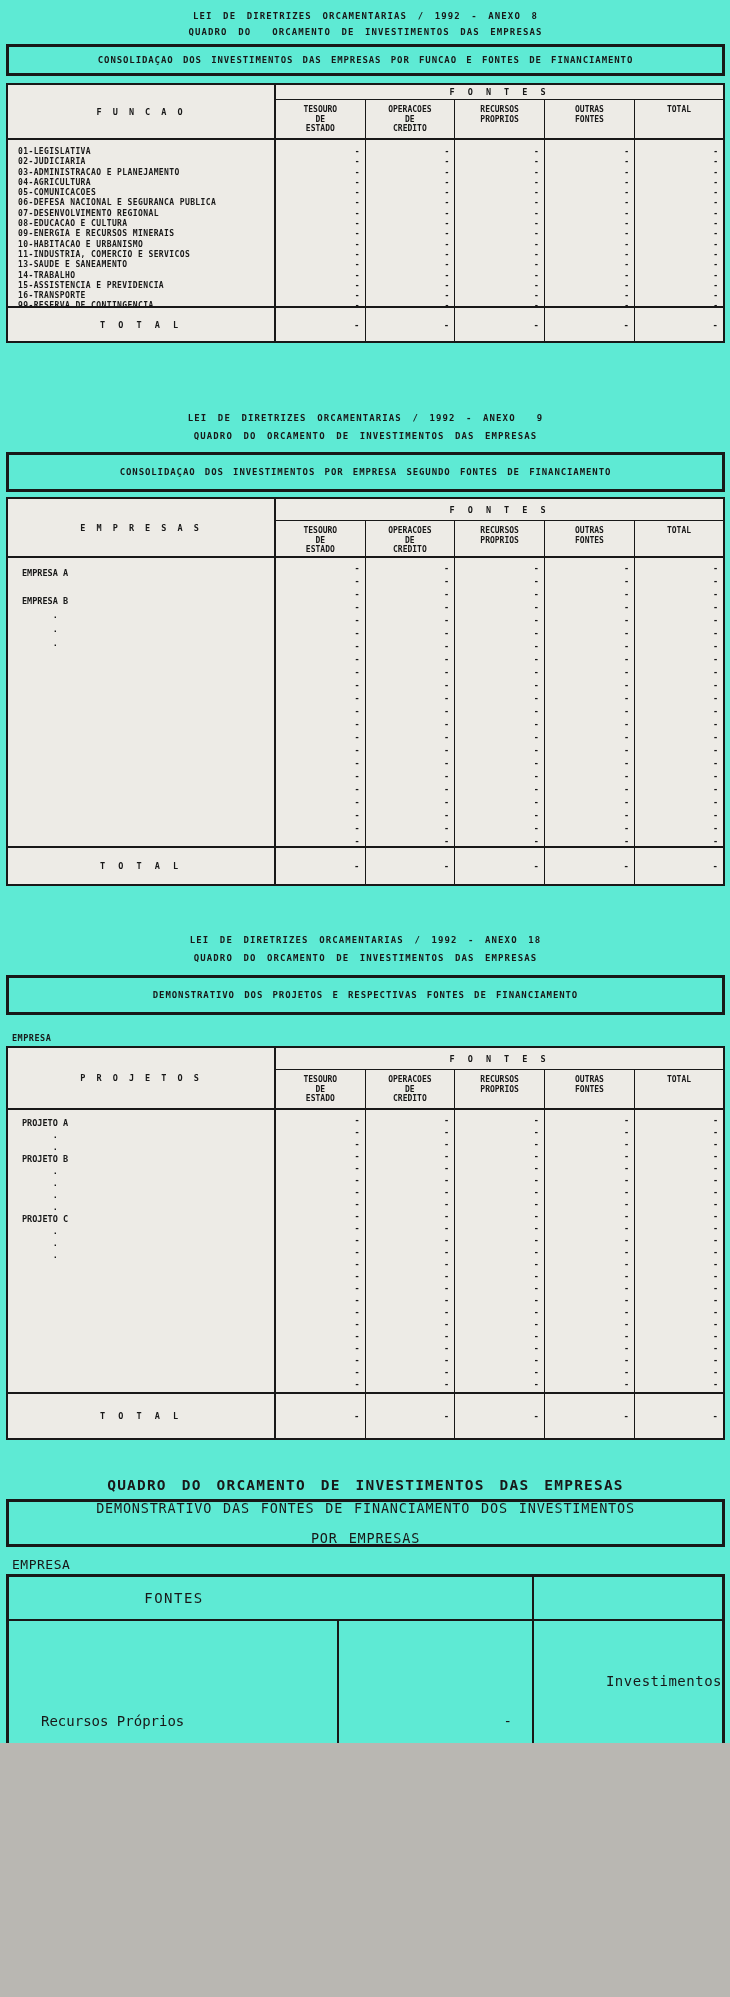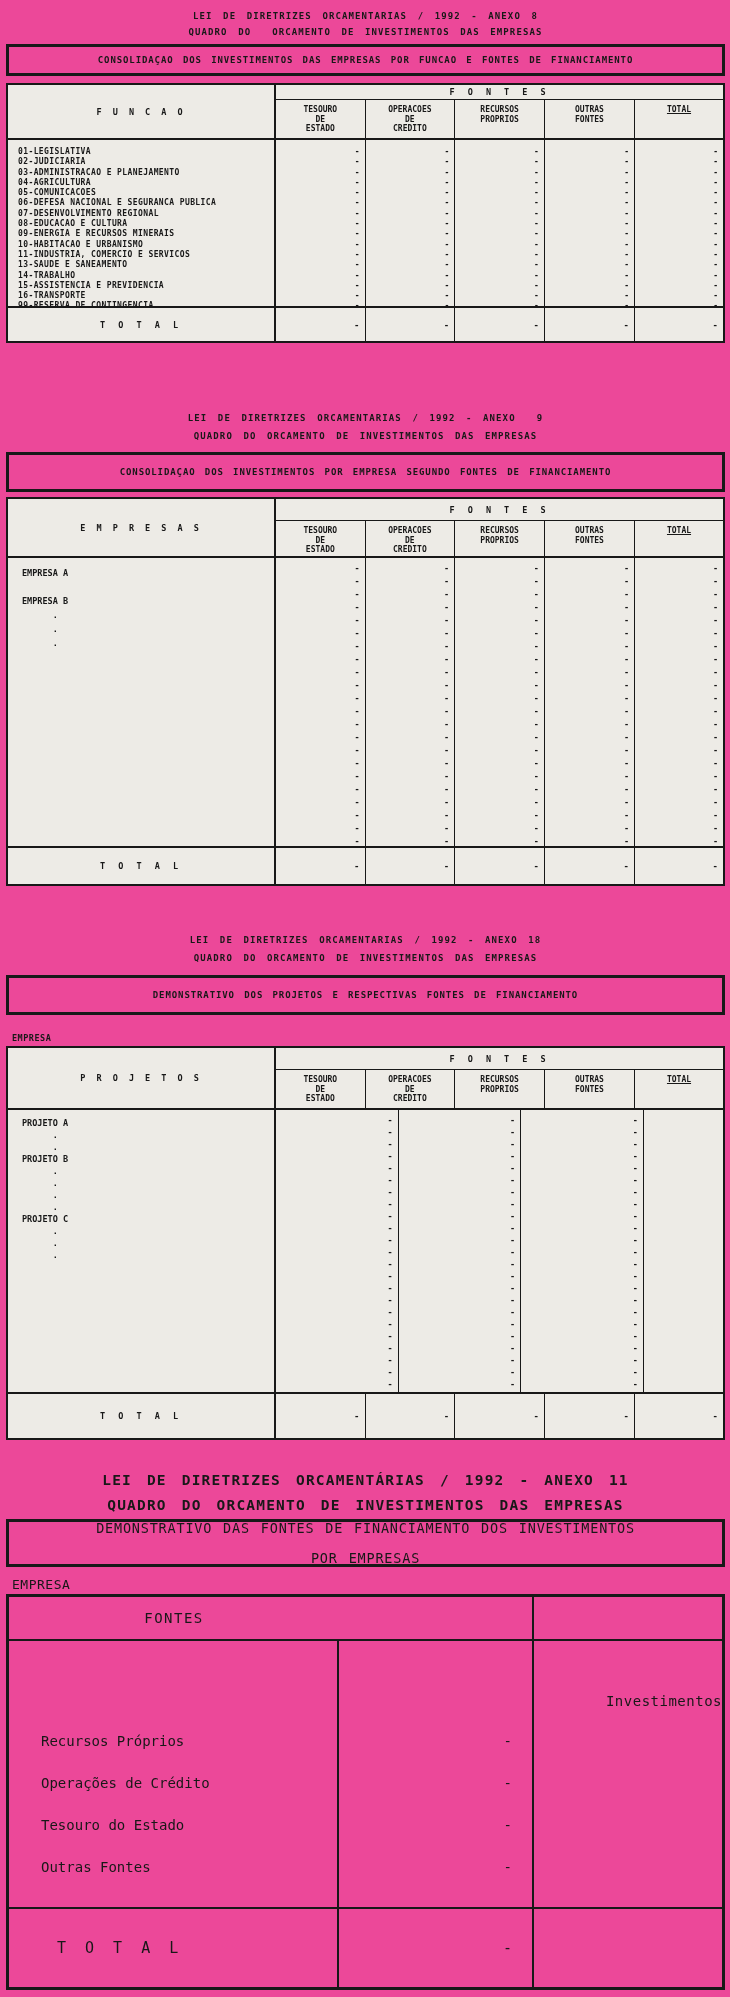--- a/index.html
+++ b/index.html
@@ -1,19 +1,19 @@
 <!DOCTYPE html>
 <html><head>
 <meta charset="utf-8">
 <style>
   * { margin:0; padding:0; box-sizing:border-box; }
   html,body { background:#b9b7b2; }
   #page {
-    position:relative; width:730px; height:1997px;
-    background:#ec4899; color:#181818;
+    position:relative; width:730px; height:1743px;
+    background:#5eead4; color:#181818;
     font-family:"DejaVu Sans Mono","Liberation Mono",monospace;
     overflow:hidden; margin:0 auto;
   }
   .sec { position:absolute; left:6px; width:719px; }
   #sec8  { top:8px; }
   #sec9  { top:410px; }
   #sec10 { top:932px; }
   #sec11 { top:1470px; }
 
   
@@ -47,26 +47,26 @@
   #sec9  .wt-head { height:59px; grid-template-rows:22px 1fr; }
   #sec10 .wt-head { height:62px; grid-template-rows:22px 1fr; }
   .stub-h { grid-row:1/3; grid-column:1/2; border-right:2px solid #181818;
             display:flex; align-items:center; justify-content:center;
             font-weight:bold; font-size:8.5px; letter-spacing:3px; }
   .fontes-h { grid-row:1/2; grid-column:2/7; border-bottom:1.5px solid #181818;
               display:flex; align-items:center; justify-content:center;
               font-weight:bold; font-size:8.5px; letter-spacing:4px; }
   .col-h { grid-row:2/3; border-right:1px solid #181818; white-space:pre-line;
            text-align:center; font-weight:bold; font-size:8px; line-height:9.5px; padding-top:5px; }
-  .col-h.last { border-right:none;text-decoration:underline; }
+  .col-h.last { border-right:none; }
 
   .wt-body { display:grid; grid-template-columns:var(--gtc); border-bottom:2.5px solid #181818; overflow:hidden; }
   #sec8  .wt-body { height:168px; }
   #sec9  .wt-body { height:290px; }
-  #sec10 .wt-body { height:284px;gap:33px; }
+  #sec10 .wt-body { height:284px; }
   .stub-b { border-right:2px solid #181818; white-space:pre; font-weight:bold; overflow:hidden; }
   #sec8  .stub-b { font-size:8px;   line-height:10.3px; padding:7px 0 16px 10px; letter-spacing:0.4px; }
   #sec9  .stub-b { font-size:8.5px; line-height:14px;   padding:8px 0 0 14px; }
   #sec10 .stub-b { font-size:8.5px; line-height:12px;   padding:7px 0 0 14px; }
   .dash-col { border-right:1px solid #181818; white-space:pre-line; text-align:right; font-weight:bold; overflow:hidden; }
   #sec8  .dash-col { font-size:8px;   line-height:10.3px; padding:7px 5px 0 0; }
   #sec9  .dash-col { font-size:8.5px; line-height:13px;   padding:4px 5px 0 0; }
   #sec10 .dash-col { font-size:8.5px; line-height:12px;   padding:4px 5px 0 0; }
   .dash-col.last { border-right:none; }
 
@@ -546,21 +546,20 @@
           <div class="tot-dash">-</div>
           <div class="tot-dash">-</div>
           <div class="tot-dash">-</div>
           <div class="tot-dash">-</div>
           <div class="tot-dash last">-</div>
         </div>
       </div>
   </section>
 
   <section class="sec" id="sec11">
-    <div class="ttl">LEI DE DIRETRIZES ORCAMENTÁRIAS / 1992 - ANEXO 11</div>
     <div class="ttl ttl2">QUADRO DO ORCAMENTO DE INVESTIMENTOS DAS EMPRESAS</div>
     <div class="banner">
       <span>DEMONSTRATIVO DAS FONTES DE FINANCIAMENTO DOS INVESTIMENTOS</span>
       <span>POR EMPRESAS</span>
     </div>
     <div class="emp-line">
       <span>EMPRESA</span>
       <span class="emp-dots">............................................................................................................................................................................................................................</span>
     </div>
     <div class="t4">

